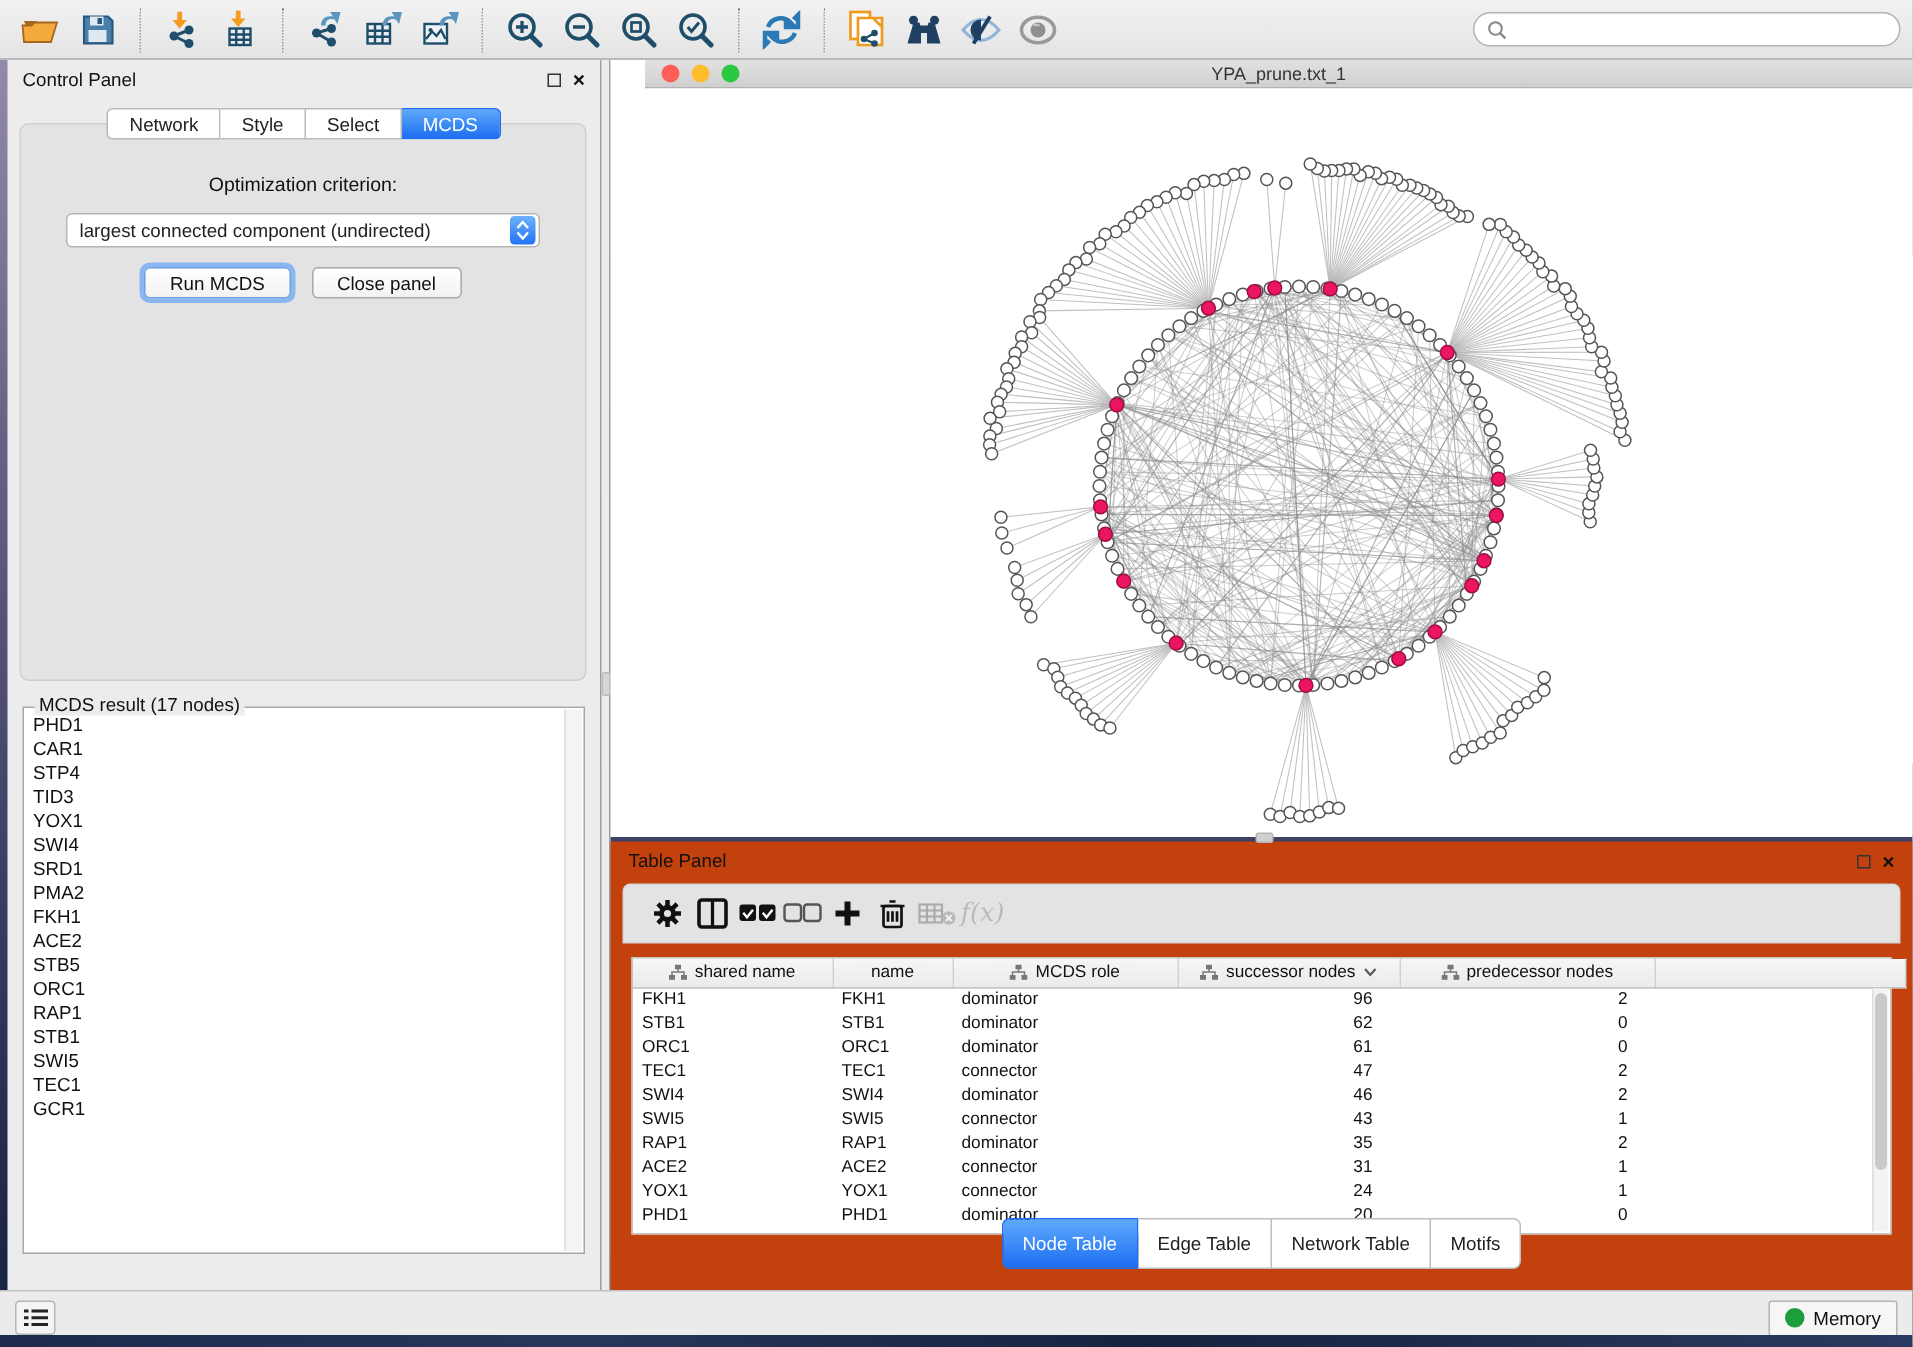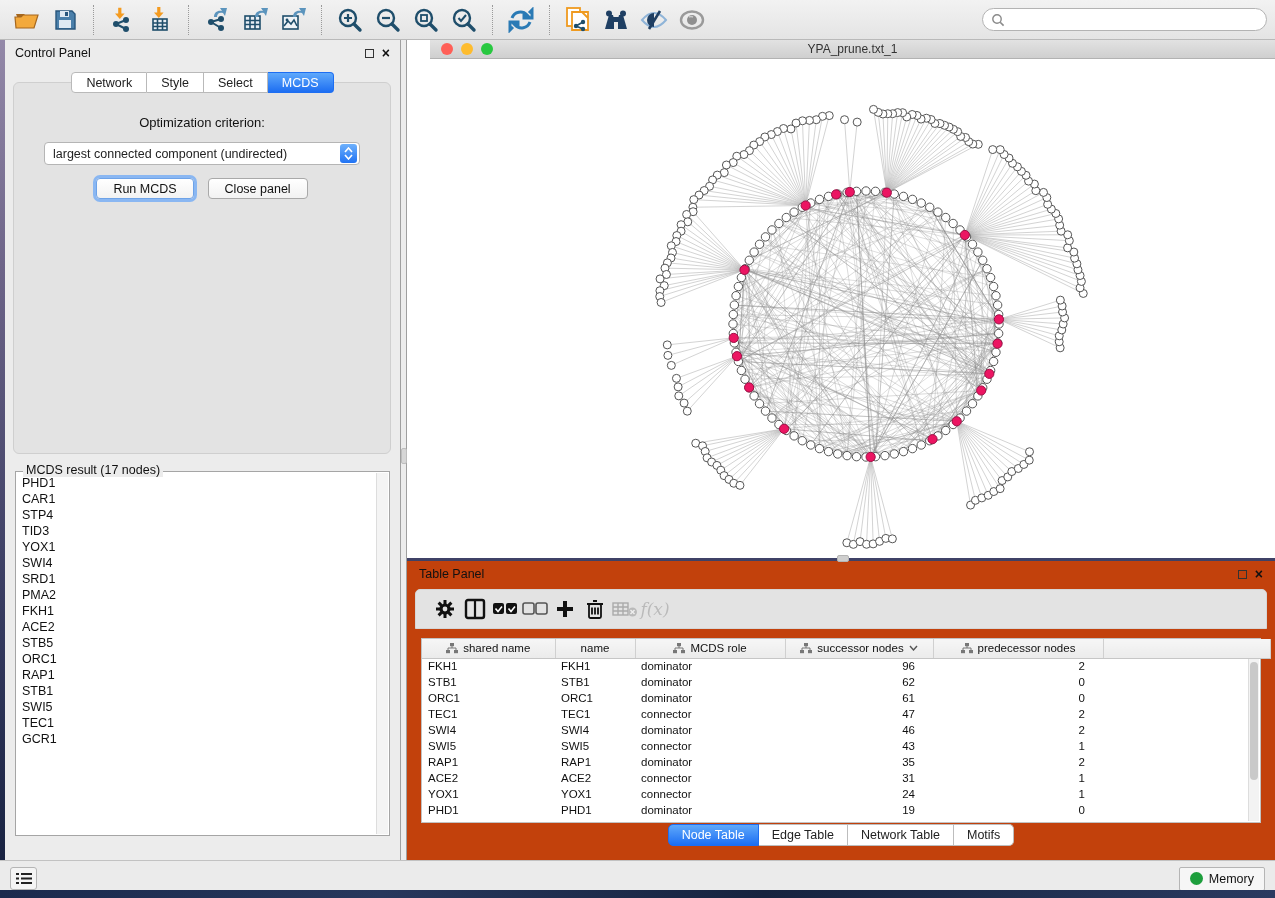--- a/index.html
+++ b/index.html
@@ -102,21 +102,21 @@
     border-right:1px solid #d0d0d0; border-bottom:1px solid #c6c6c6; color:#111;
     overflow:hidden; white-space:nowrap;
   }
   .th-inner { display:flex; align-items:center; justify-content:center; gap:5px; padding:0 4px; }
   .node-table td { height:16px; padding:0 6px; white-space:nowrap; overflow:hidden; color:#111; }
   .node-table td.num { text-align:right; padding-right:18px; }
   .tbl-vscroll { position:absolute; right:1px; top:20px; width:11px; bottom:1px; background:#f3f3f3; border-left:1px solid #ddd; }
   .tbl-vscroll .thumb { position:absolute; left:1px; right:1px; top:3px; height:118px; background:#c9c9c9; border-radius:5px; }
   .tp-tabs { position:absolute; left:0; width:868px; bottom:14px; display:flex; justify-content:center; }
   .tp-tab {
-    height:22px; padding:4px 13px; display:flex; align-items:center; font-size:12.5px;
+    height:22px; padding:16px 13px; display:flex; align-items:center; font-size:12.5px;
     background:#fff; border:1px solid #bdbdbd; border-left:none; color:#222;
   }
   .tp-tab:first-child { border-left:1px solid #bdbdbd; border-radius:5px 0 0 5px; }
   .tp-tab:last-child { border-radius:0 5px 5px 0; }
   .tp-tab.selected { background:linear-gradient(180deg,#5fa9fb,#1d6ef2); color:#fff; border-color:#1d6ef2; }
   
   .statusbar {
     position:absolute; left:0; top:860px; width:1275px; height:36px;
     background:#ebebeb; border-top:1px solid #c2c2c2; display:flex; align-items:center; padding:0 10px;
   }
@@ -1396,21 +1396,21 @@
               <td class="">YOX1</td>
               <td class="">connector</td>
               <td class="num">24</td>
               <td class="num">1</td>
               <td></td>
             </tr>
             <tr>
               <td class="">PHD1</td>
               <td class="">PHD1</td>
               <td class="">dominator</td>
-              <td class="num">19</td>
+              <td class="num">20</td>
               <td class="num">0</td>
               <td></td>
             </tr>
           </tbody>
       </table>
       <div class="tbl-vscroll">
           <div class="thumb"></div>
         </div>
     </div>
     <div class="tp-tabs" id="tp-tabs">

